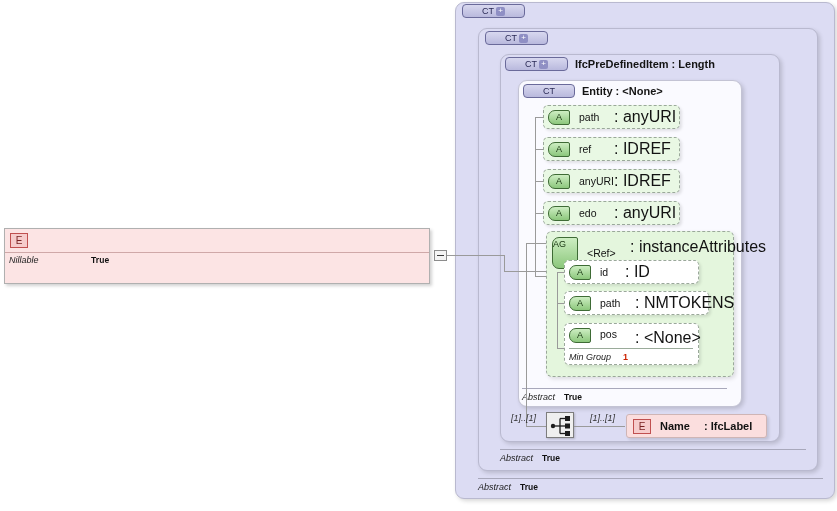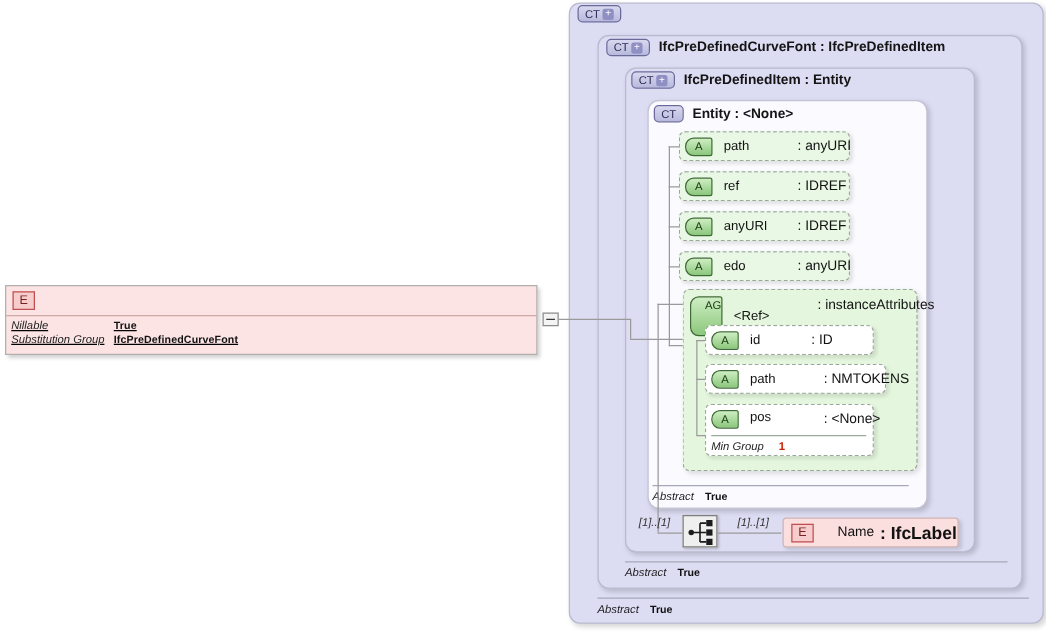--- a/index.html
+++ b/index.html
@@ -50,21 +50,20 @@
     font-weight: bold;
     color: #1a1a1a;
     white-space: nowrap;
   }
   .elem-props { padding: 2px 0 3px 0; }
   .prop-row {
     display: flex;
     font-size: 9px;
     line-height: 11px;
     padding: 0 4px;
-    text-decoration: underline;
   }
   .prop-key {
     width: 82px;
     flex: 0 0 82px;
     font-style: italic;
     color: #222;
   }
   .prop-val {
     font-weight: bold;
     color: #111;
@@ -87,21 +86,21 @@
   .ct-header {
     position: absolute;
     display: flex;
     align-items: center;
     white-space: nowrap;
   }
   .badge-ct {
     display: inline-block;
     min-width: 26px;
     height: 14px;
-    padding: 0 5px;
+    padding: 0 19px;
     border: 1px solid #6a6a9a;
     border-radius: 4px;
     background: linear-gradient(#d8d8ef, #b9b9dd);
     color: #2a2a55;
     font-size: 9px;
     line-height: 12px;
     text-align: center;
     font-family: "Liberation Sans", sans-serif;
     margin-right: 7px;
   }
@@ -172,34 +171,33 @@
   .badge-AG {
     width: 26px; height: 32px;
     flex: 0 0 auto;
     margin-right: 9px;
     background: linear-gradient(#cdeec2, #8cc77c);
     border: 1px solid #3e6b35;
     border-radius: 7px 2px 2px 7px;
     color: #16330f;
     font-size: 9px;
     line-height: 13px;
-    text-align: right;
+    text-align: left;
     font-family: "Liberation Sans", sans-serif;
   }
   .attr-name {
     font-size: 10.5px;
     color: #121212;
     white-space: nowrap;
   }
   .attr-type {
-    font-size: 11px;
+    font-size: 16px;
     color: #121212;
     white-space: nowrap;
     position: absolute;
-    margin-left: 24px;
   }
 
   
   .ag-box {
     position: absolute;
     background: #e4f6dd;
     border: 1px dashed #9aa89a;
     border-radius: 6px;
     box-shadow: 2px 2px 4px rgba(0,0,0,0.12);
   }
@@ -267,27 +265,26 @@
     background: #fbdede;
     border: 1px solid #cfb5b5;
     border-radius: 3px;
     box-shadow: 2px 2px 3px rgba(0,0,0,0.12);
     height: 24px;
     padding: 0 8px 0 6px;
   }
   .name-elem .icon-E { margin-right: 9px; }
   .name-elem .nm {
     font-size: 11px;
-    font-weight: normal;
+    font-weight: bold;
     color: #121212;
-    margin-left: 10px;
   }
   .name-elem .ty {
     position: absolute;
-    font-size: 14px;
+    font-size: 11px;
     color: #121212;
     font-weight: bold;
   }
 </style>
 </head>
 <body>
 
 <div id="canvas">
 
   <div class="ct-box" style="left:455px; top:2px; width:380px; height:497px;"></div>
@@ -300,34 +297,33 @@
     <span class="sep" style="width:345px;"></span>
     <span class="abstract-key">Abstract</span>
     <span class="abstract-val">True</span>
   </div>
 
   <div class="ct-box" style="left:478px; top:28px; width:340px; height:443px;"></div>
   <div class="ct-header" style="left:485px; top:31px;">
     <span class="badge-ct">
       <span>CT</span><span class="plus">+</span>
     </span>
-    <span class="ct-title">IfcPreDefinedCurveFont : IfcPreDefinedItem</span>
   </div>
   <div class="abstract-row" style="left:500px; top:453px; width:306px;">
     <span class="sep" style="width:306px;"></span>
     <span class="abstract-key">Abstract</span>
     <span class="abstract-val">True</span>
   </div>
 
   <div class="ct-box" style="left:500px; top:54px; width:280px; height:388px;"></div>
   <div class="ct-header" style="left:505px; top:57px;">
     <span class="badge-ct">
       <span>CT</span><span class="plus">+</span>
     </span>
-    <span class="ct-title">IfcPreDefinedItem : Entity</span>
+    <span class="ct-title">IfcPreDefinedItem : Length</span>
   </div>
 
   <div class="ct-box lvl4" style="left:518px; top:80px; width:224px; height:327px;"></div>
   <div class="ct-header" style="left:523px; top:84px;">
     <span class="badge-ct" style="min-width:22px;">
       <span>CT</span>
     </span>
     <span class="ct-title">Entity     : &lt;None&gt;</span>
   </div>
   <div class="abstract-row" style="left:522px; top:392px; width:205px;">
@@ -337,24 +333,20 @@
   </div>
 
   <div class="elem-box" style="left:4px; top:228px; width:426px; height:56px;">
     <div class="elem-head">
       <span class="icon-E">E</span>
     </div>
     <div class="elem-props">
       <div class="prop-row">
         <span class="prop-key">Nillable</span>
         <span class="prop-val">True</span>
-      </div>
-      <div class="prop-row">
-        <span class="prop-key">Substitution Group</span>
-        <span class="prop-val">IfcPreDefinedCurveFont</span>
       </div>
     </div>
   </div>
 
   <div class="expander" style="left:434px; top:250px;">
       <i></i>
     </div>
   <div class="line-h" style="left:447px; top:255px; width:57px;"></div>
 
   <div class="line-v" style="left:504px; top:255px; height:16px;"></div>

